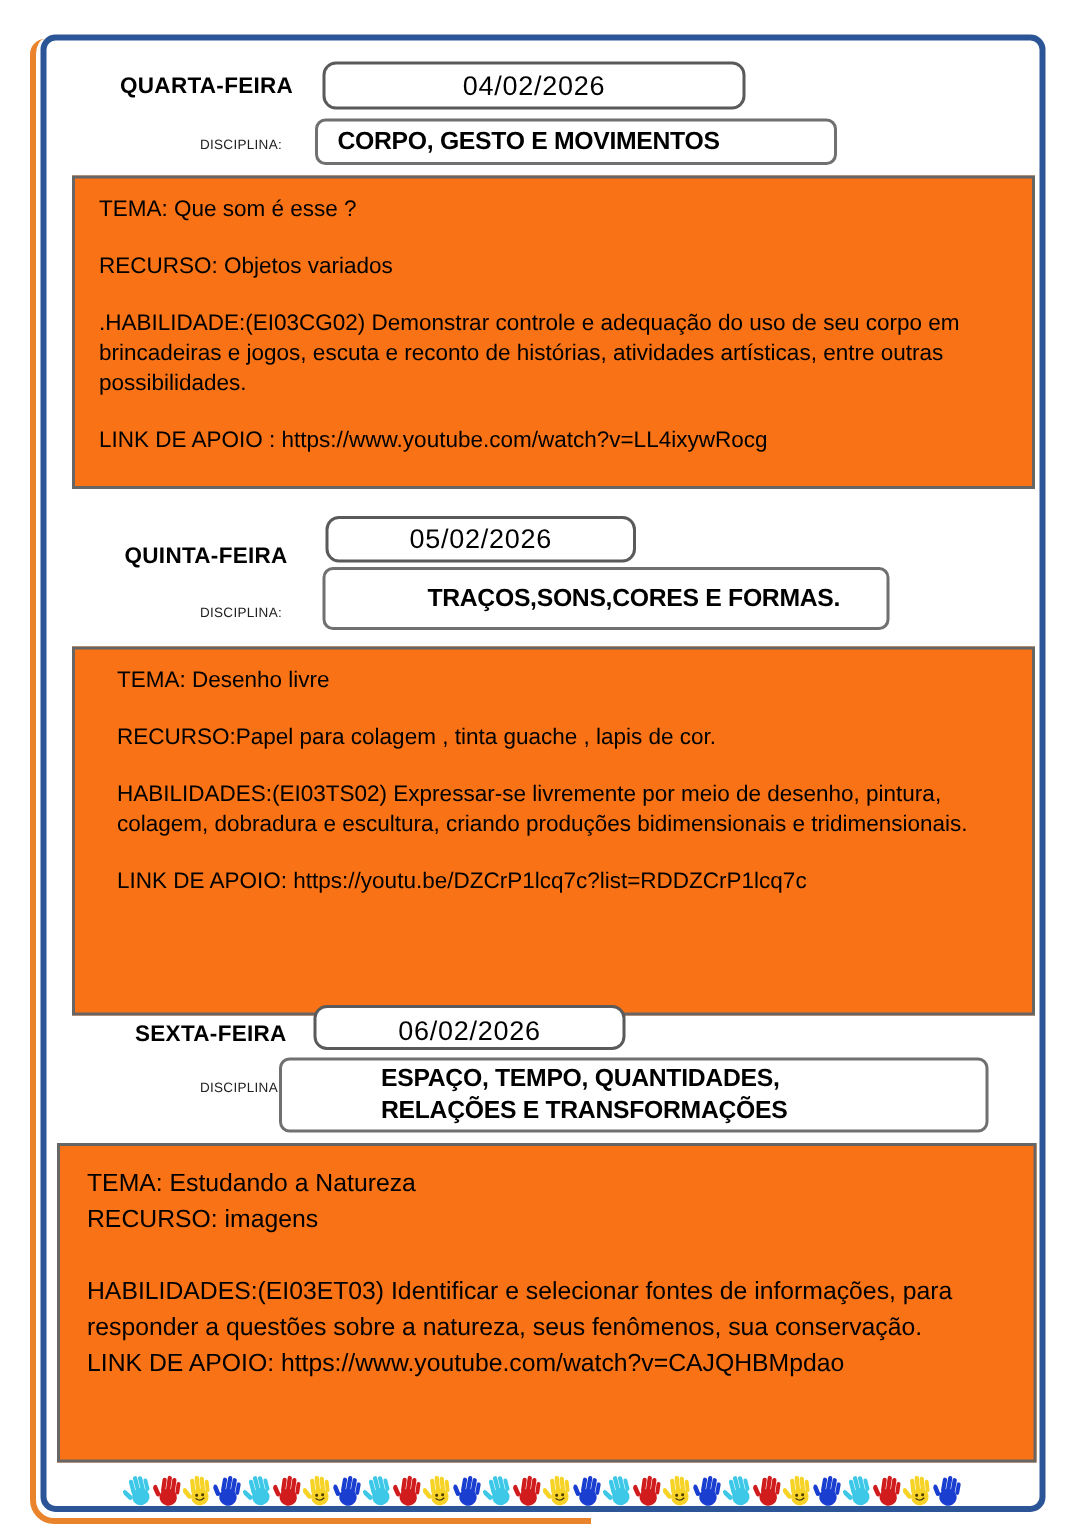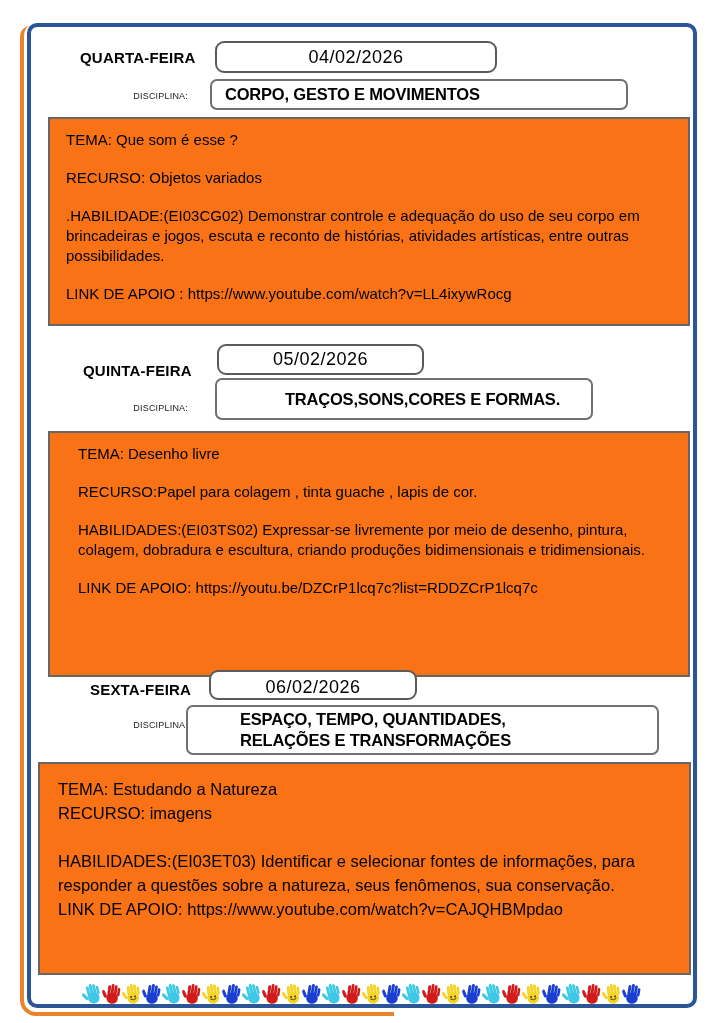--- a/index.html
+++ b/index.html
@@ -69,21 +69,21 @@
   <div class="orange-frame"></div>
   <div class="blue-frame"></div>
 
   <div class="content">
 
     <div class="day-label" style="left:80px;top:49px;">QUARTA-FEIRA</div>
     <div class="date-box" style="left:215px;top:41px;width:282px;height:32px;">
       <span>04/02/2026</span>
     </div>
     <div class="disc-label" style="left:108px;top:91px;width:80px;">DISCIPLINA:</div>
-    <div class="disc-box" style="left:210px;top:79px;width:418px;height:31px;padding-left:13px;">
+    <div class="disc-box" style="left:210px;top:79px;width:348px;height:31px;padding-left:13px;">
       <span>CORPO, GESTO E MOVIMENTOS</span>
     </div>
 
     <div class="content-box" style="left:48px;top:117px;width:642px;height:209px;padding:11px 16px;">
       <p>TEMA: Que som é esse ?</p>
       <p>RECURSO: Objetos variados</p>
       <p>.HABILIDADE:(EI03CG02) Demonstrar controle e adequação do uso de seu corpo em brincadeiras e jogos, escuta e reconto de histórias, atividades artísticas, entre outras possibilidades.</p>
       <p><span>LINK DE APOIO : </span><span class="u">https://www.youtube.com/watch?v=LL4ixywRocg</span></p>
     </div>
 
@@ -101,21 +101,21 @@
       <p>RECURSO:Papel para colagem , tinta guache , lapis de cor.</p>
       <p>HABILIDADES:(EI03TS02) Expressar-se livremente por meio de desenho, pintura, colagem, dobradura e escultura, criando produções bidimensionais e tridimensionais.</p>
       <p><span>LINK DE APOIO: </span><span>https://youtu.be/DZCrP1lcq7c?list=RDDZCrP1lcq7c</span></p>
     </div>
 
     <div class="date-box" style="left:209px;top:670px;width:208px;height:30px;z-index:3;align-items:flex-end;">
       <span>06/02/2026</span>
     </div>
     <div class="day-label" style="left:90px;top:681px;">SEXTA-FEIRA</div>
     <div class="disc-label" style="left:108px;top:720px;width:80px;">DISCIPLINA:</div>
-    <div class="disc-box" style="left:186px;top:705px;width:473px;height:50px;padding-left:52px;line-height:21px;">
+    <div class="disc-box" style="left:186px;top:705px;width:473px;height:50px;padding-left:66px;line-height:21px;">
       <span>ESPAÇO, TEMPO, QUANTIDADES,</span>
       <span>RELAÇÕES E TRANSFORMAÇÕES</span>
     </div>
 
     <div class="content-box cb3" style="left:38px;top:762px;width:653px;height:213px;padding:13px 18px;">
       <p>TEMA: Estudando a Natureza</p>
       <p>RECURSO: imagens</p>
       <div class="gap"></div>
       <p>HABILIDADES:(EI03ET03) Identificar e selecionar fontes de informações, para responder a questões sobre a natureza, seus fenômenos, sua conservação.</p>
       <p><span>LINK DE APOIO: </span><span class="u">https://www.youtube.com/watch?v=CAJQHBMpdao</span></p>

